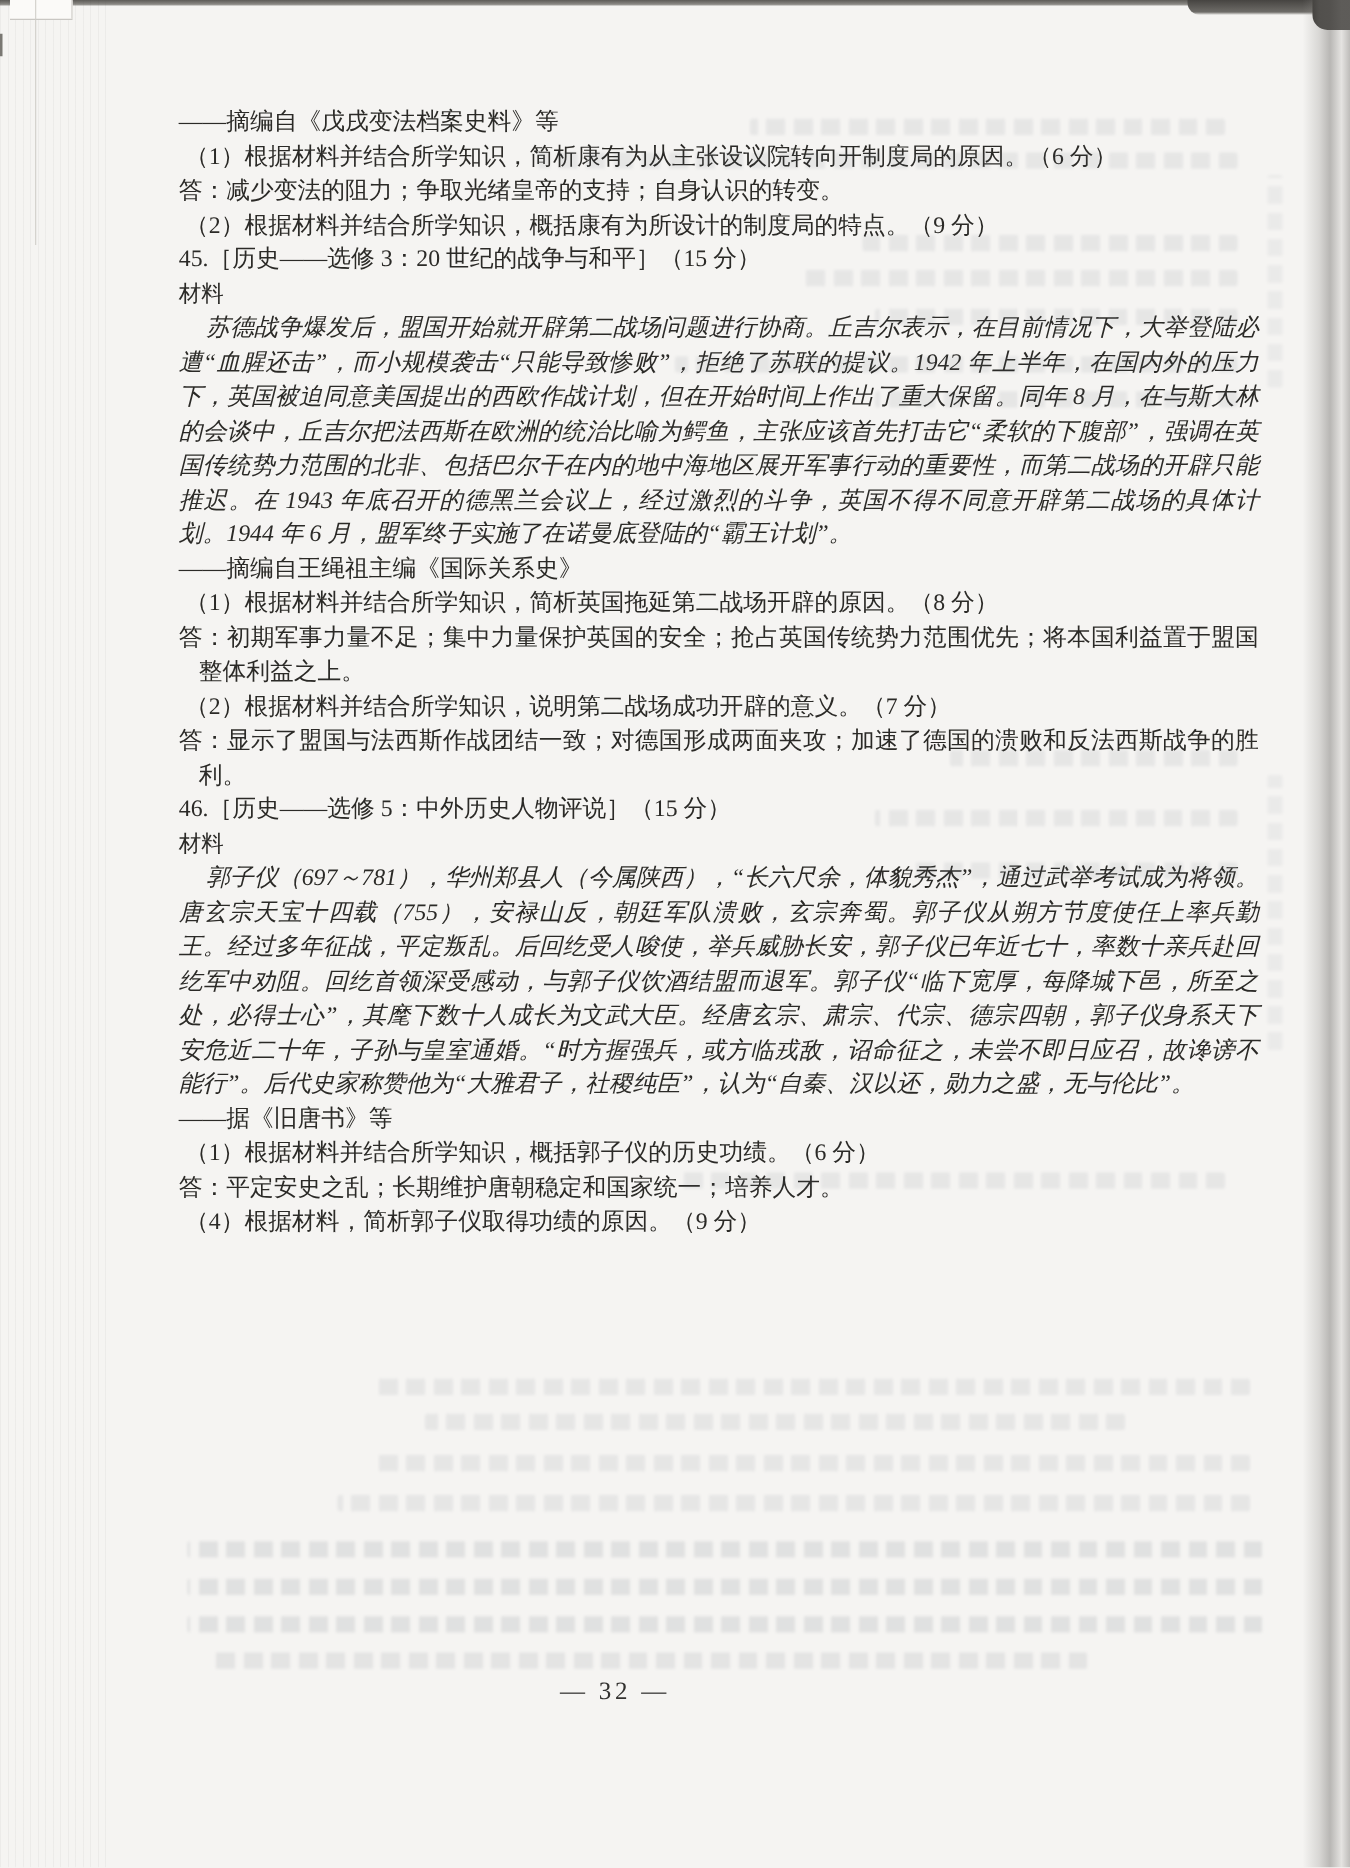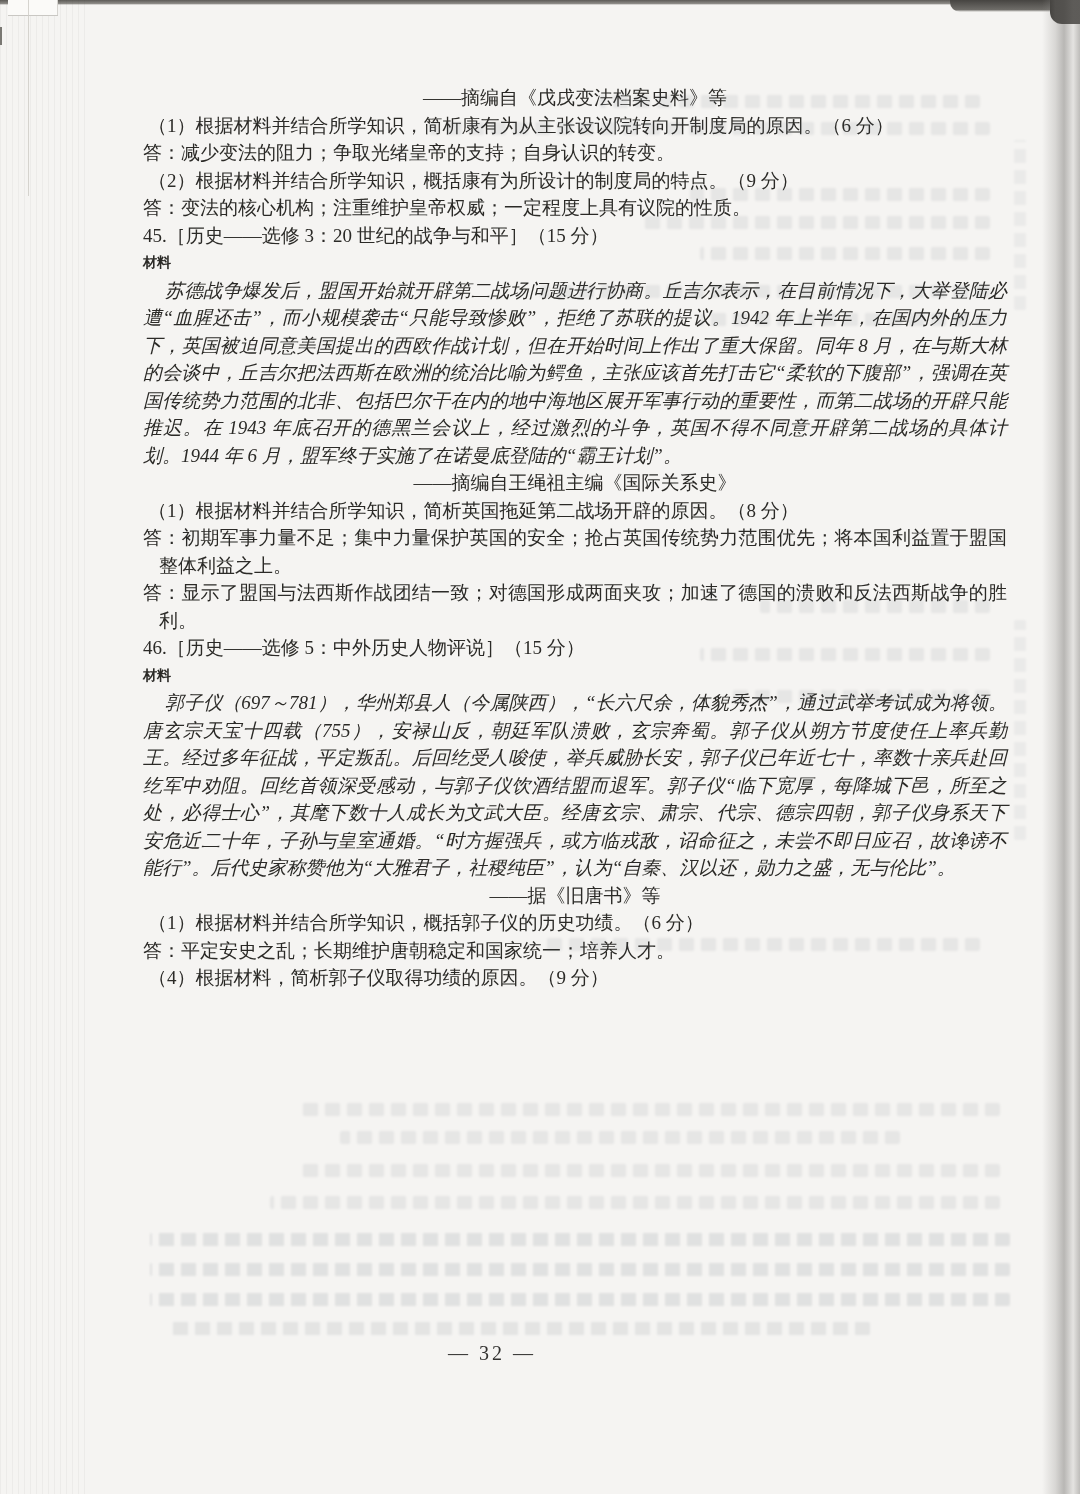--- a/index.html
+++ b/index.html
@@ -54,28 +54,28 @@
     background: #7a7873;
   }
 
   
   .content {
     position: absolute; left: 143px; top: 84px; width: 864px;
     font-size: 19px; line-height: 27.5px;
     text-align: justify;
   }
   .content p { margin: 0; }
-  .citation { text-align: center; margin: 6px 0; }
+  .citation { text-align: left; margin: 6px 0; }
   .q { padding-left: 5px; }
   .a { margin-left: 28px; padding-left: 16px; text-indent: -16px; }
   .sec-title { margin-left: -4px; }
   .material-label {
-    font-weight: bold;
+    font-weight: normal;
     font-family: "Liberation Sans", "DejaVu Sans", sans-serif;
-    font-size: 14px;
+    font-size: 18px;
   }
   .material { text-indent: 22px; font-style: italic; }
 
   
   .ghost-layer { position: absolute; inset: 0; pointer-events: none; }
   .g {
     position: absolute; height: 13px; border-radius: 2px;
     background: repeating-linear-gradient(90deg,
       rgba(88,98,110,0.9) 0 15px, rgba(0,0,0,0) 15px 22px);
     opacity: 0.10; filter: blur(1.3px); transform: scaleX(-1);
@@ -105,28 +105,28 @@
   <div class="notch-top-left"></div>
   <div class="left-hairline"></div>
   <div class="left-tick"></div>
 
   <div class="content">
 
     <p class="citation">——摘编自《戊戌变法档案史料》等</p>
     <p class="q">（1）根据材料并结合所学知识，简析康有为从主张设议院转向开制度局的原因。（6 分）</p>
     <p class="a">答：减少变法的阻力；争取光绪皇帝的支持；自身认识的转变。</p>
     <p class="q">（2）根据材料并结合所学知识，概括康有为所设计的制度局的特点。（9 分）</p>
-    <p class="a">答：变法的核心机构；注重维护皇帝权威；一定程度上具有议院的性质。</p>
 
     <p class="sec-title">45.［历史——选修 3：20 世纪的战争与和平］（15 分）</p>
     <p class="material-label">材料</p>
     <p class="material">苏德战争爆发后，盟国开始就开辟第二战场问题进行协商。丘吉尔表示，在目前情况下，大举登陆必遭“血腥还击”，而小规模袭击“只能导致惨败”，拒绝了苏联的提议。1942 年上半年，在国内外的压力下，英国被迫同意美国提出的西欧作战计划，但在开始时间上作出了重大保留。同年 8 月，在与斯大林的会谈中，丘吉尔把法西斯在欧洲的统治比喻为鳄鱼，主张应该首先打击它“柔软的下腹部”，强调在英国传统势力范围的北非、包括巴尔干在内的地中海地区展开军事行动的重要性，而第二战场的开辟只能推迟。在 1943 年底召开的德黑兰会议上，经过激烈的斗争，英国不得不同意开辟第二战场的具体计划。1944 年 6 月，盟军终于实施了在诺曼底登陆的“霸王计划”。</p>
     <p class="citation">——摘编自王绳祖主编《国际关系史》</p>
     <p class="q">（1）根据材料并结合所学知识，简析英国拖延第二战场开辟的原因。（8 分）</p>
     <p class="a">答：初期军事力量不足；集中力量保护英国的安全；抢占英国传统势力范围优先；将本国利益置于盟国整体利益之上。</p>
+    <p class="q">（2）根据材料并结合所学知识，说明第二战场成功开辟的意义。（7 分）</p>
     <p class="a">答：显示了盟国与法西斯作战团结一致；对德国形成两面夹攻；加速了德国的溃败和反法西斯战争的胜利。</p>
 
     <p class="sec-title">46.［历史——选修 5：中外历史人物评说］（15 分）</p>
     <p class="material-label">材料</p>
     <p class="material">郭子仪（697～781），华州郑县人（今属陕西），“长六尺余，体貌秀杰”，通过武举考试成为将领。唐玄宗天宝十四载（755），安禄山反，朝廷军队溃败，玄宗奔蜀。郭子仪从朔方节度使任上率兵勤王。经过多年征战，平定叛乱。后回纥受人唆使，举兵威胁长安，郭子仪已年近七十，率数十亲兵赴回纥军中劝阻。回纥首领深受感动，与郭子仪饮酒结盟而退军。郭子仪“临下宽厚，每降城下邑，所至之处，必得士心”，其麾下数十人成长为文武大臣。经唐玄宗、肃宗、代宗、德宗四朝，郭子仪身系天下安危近二十年，子孙与皇室通婚。“时方握强兵，或方临戎敌，诏命征之，未尝不即日应召，故谗谤不能行”。后代史家称赞他为“大雅君子，社稷纯臣”，认为“自秦、汉以还，勋力之盛，无与伦比”。</p>
     <p class="citation">——据《旧唐书》等</p>
     <p class="q">（1）根据材料并结合所学知识，概括郭子仪的历史功绩。（6 分）</p>
     <p class="a">答：平定安史之乱；长期维护唐朝稳定和国家统一；培养人才。</p>
     <p class="q">（4）根据材料，简析郭子仪取得功绩的原因。（9 分）</p>
   </div>

